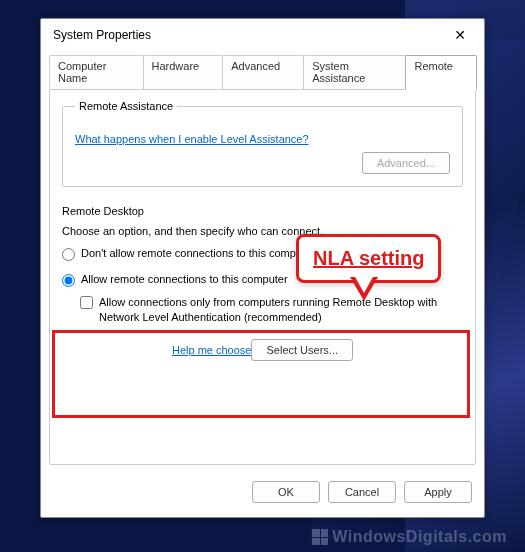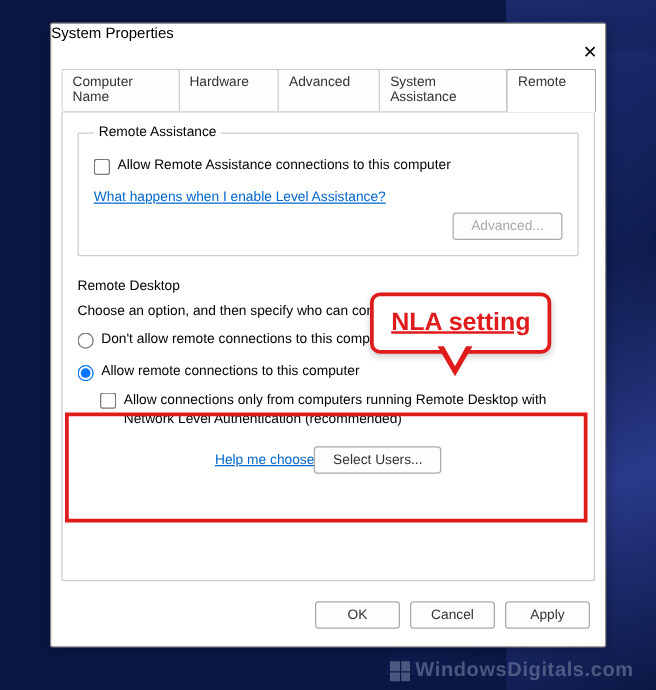--- a/index.html
+++ b/index.html
@@ -5,21 +5,21 @@
   * { box-sizing: border-box; font-family: "Segoe UI", Tahoma, sans-serif; }
   body { margin: 0; width: 525px; height: 552px; background: #0a1744; position: relative; overflow: hidden; }
   .bg-accent { position: absolute; top: 0; right: 0; width: 120px; height: 552px; background: linear-gradient(160deg, #1a2a6c 0%, #0d1b4a 40%, #2a3a8a 70%, #0a1744 100%); }
   .bg-accent::before { content:""; position:absolute; left:-30px; top:40px; width:120px; height:500px; background: linear-gradient(100deg, #233a9a33, transparent); transform: skewX(-15deg); }
   .dialog {
     position: absolute; left: 40px; top: 18px; width: 445px; height: 500px;
     background: #fff; border: 1px solid #888; border-radius: 2px;
     box-shadow: 0 2px 10px rgba(0,0,0,0.3);
     font-size: 12px; color: #000;
   }
-  .titlebar { height: 32px; display: flex; align-items: flex-start; padding: 0 0; flex-direction: column; }
+  .titlebar { height: 32px; display: flex; align-items: center; padding: 0 12px; }
   .titlebar .title { font-size: 12px; }
   .titlebar .close { margin-left: auto; font-size: 14px; width: 24px; text-align: center; cursor: default; }
   .tabs { display: flex; padding: 0 8px; margin-top: 4px; font-size: 11px; border-bottom: none; }
   .tab { padding: 4px 23px 5px 8px; border: 1px solid #ccc; border-bottom: none; background: #fdfdfd; margin-right: -1px; color: #333; border-radius: 2px 2px 0 0; }
   .tab.active { background: #fff; position: relative; z-index: 2; border-color: #aaa; border-bottom: 1px solid #fff; margin-bottom: -1px; }
   .panel { margin: 0 8px 8px 8px; border: 1px solid #ccc; height: 376px; padding: 10px 12px 12px 12px; position: relative; border-radius: 2px; }
   fieldset { border: 1px solid #ccc; border-radius: 2px; padding: 10px 12px 12px 12px; margin: 0 0 18px 0; }
   legend { font-size: 11px; padding: 0 4px; color: #000; }
   .row { display: flex; align-items: flex-start; gap: 6px; margin: 4px 0; font-size: 11px; }
   input[type=checkbox], input[type=radio] { margin: 1px 0 0 0; flex-shrink: 0; }
@@ -65,24 +65,20 @@
     <div class="tab">Computer Name</div>
     <div class="tab">Hardware</div>
     <div class="tab">Advanced</div>
     <div class="tab">System Assistance</div>
     <div class="tab active">Remote</div>
   </div>
 
   <div class="panel">
     <fieldset>
       <legend>Remote Assistance</legend>
-      <label class="row">
-        <input type="checkbox" style="">
-        <span>Allow Remote Assistance connections to this computer</span>
-      </label>
       <div style="margin-top:10px;">
         <a href="#" class="link">What happens when I enable Level Assistance?</a>
       </div>
       <div class="adv-row">
         <button class="btn disabled" disabled="">Advanced...</button>
       </div>
     </fieldset>
 
     <div class="rd-section">
       <div class="section-label">Remote Desktop</div>

